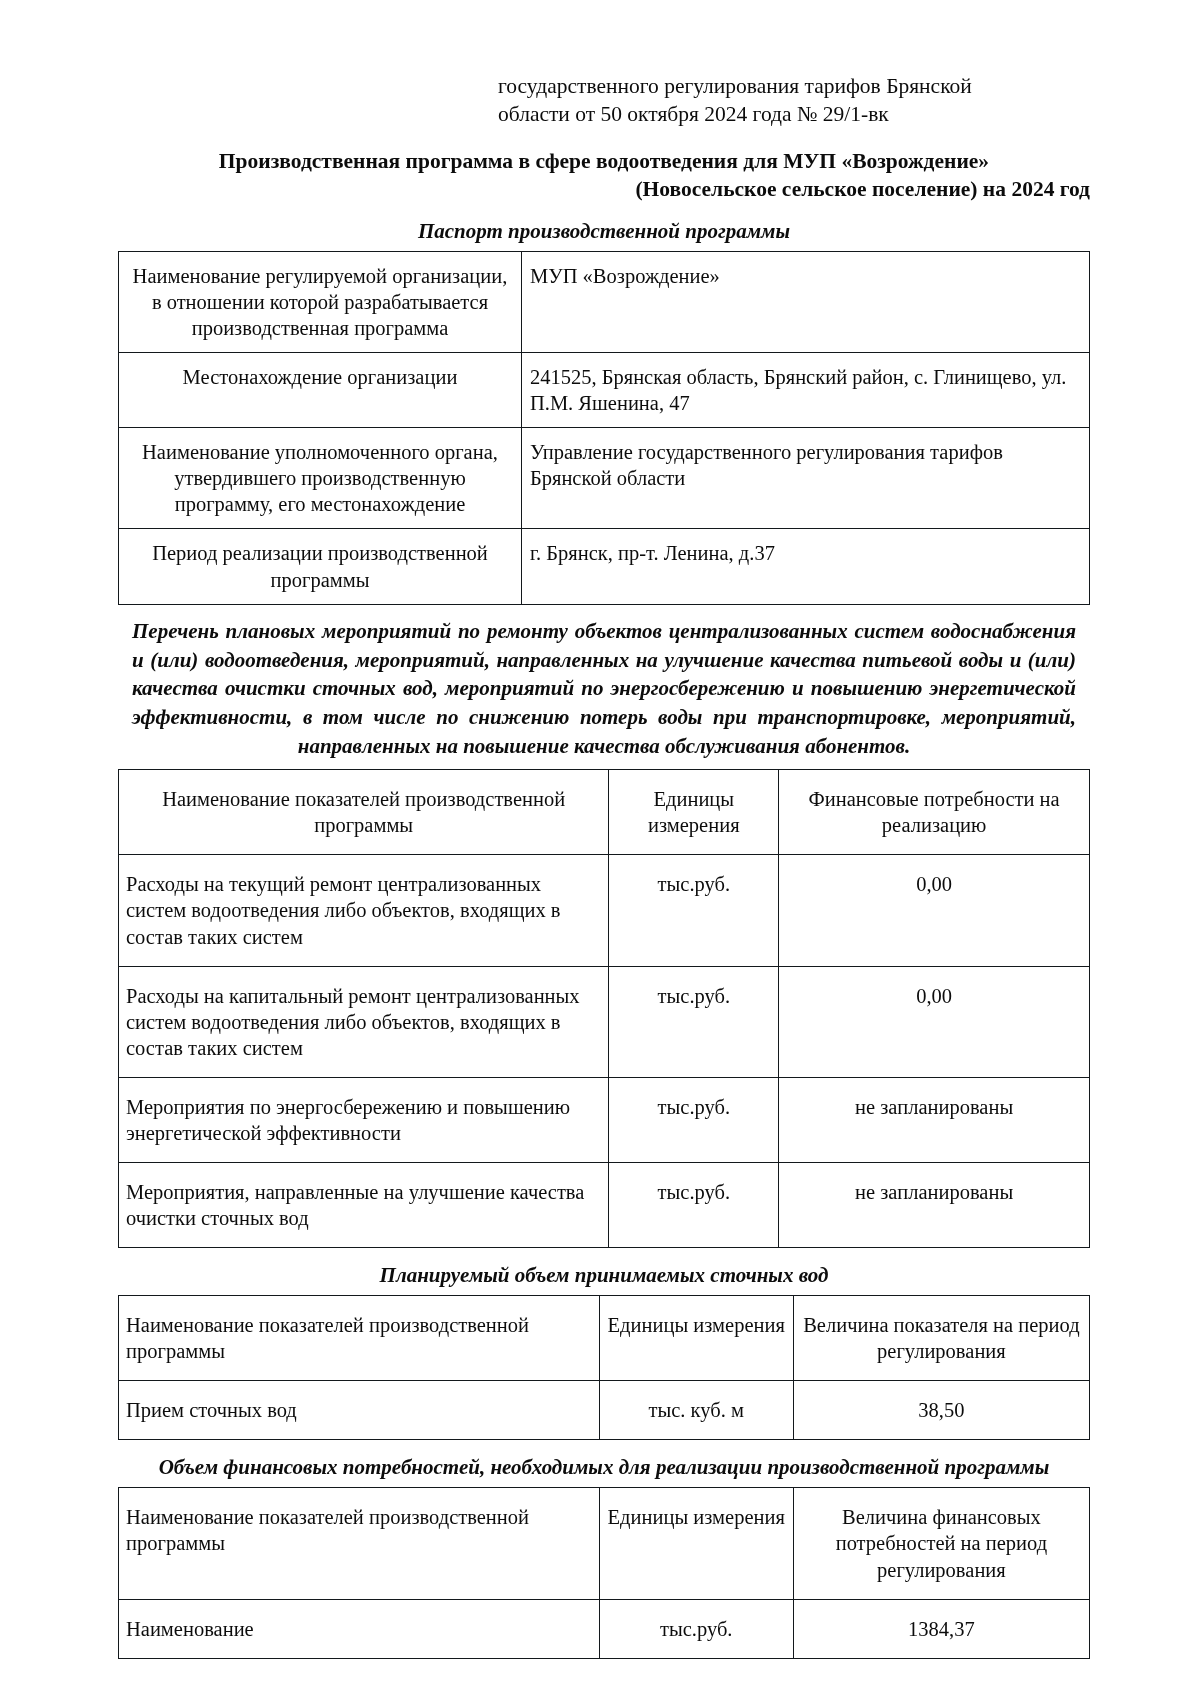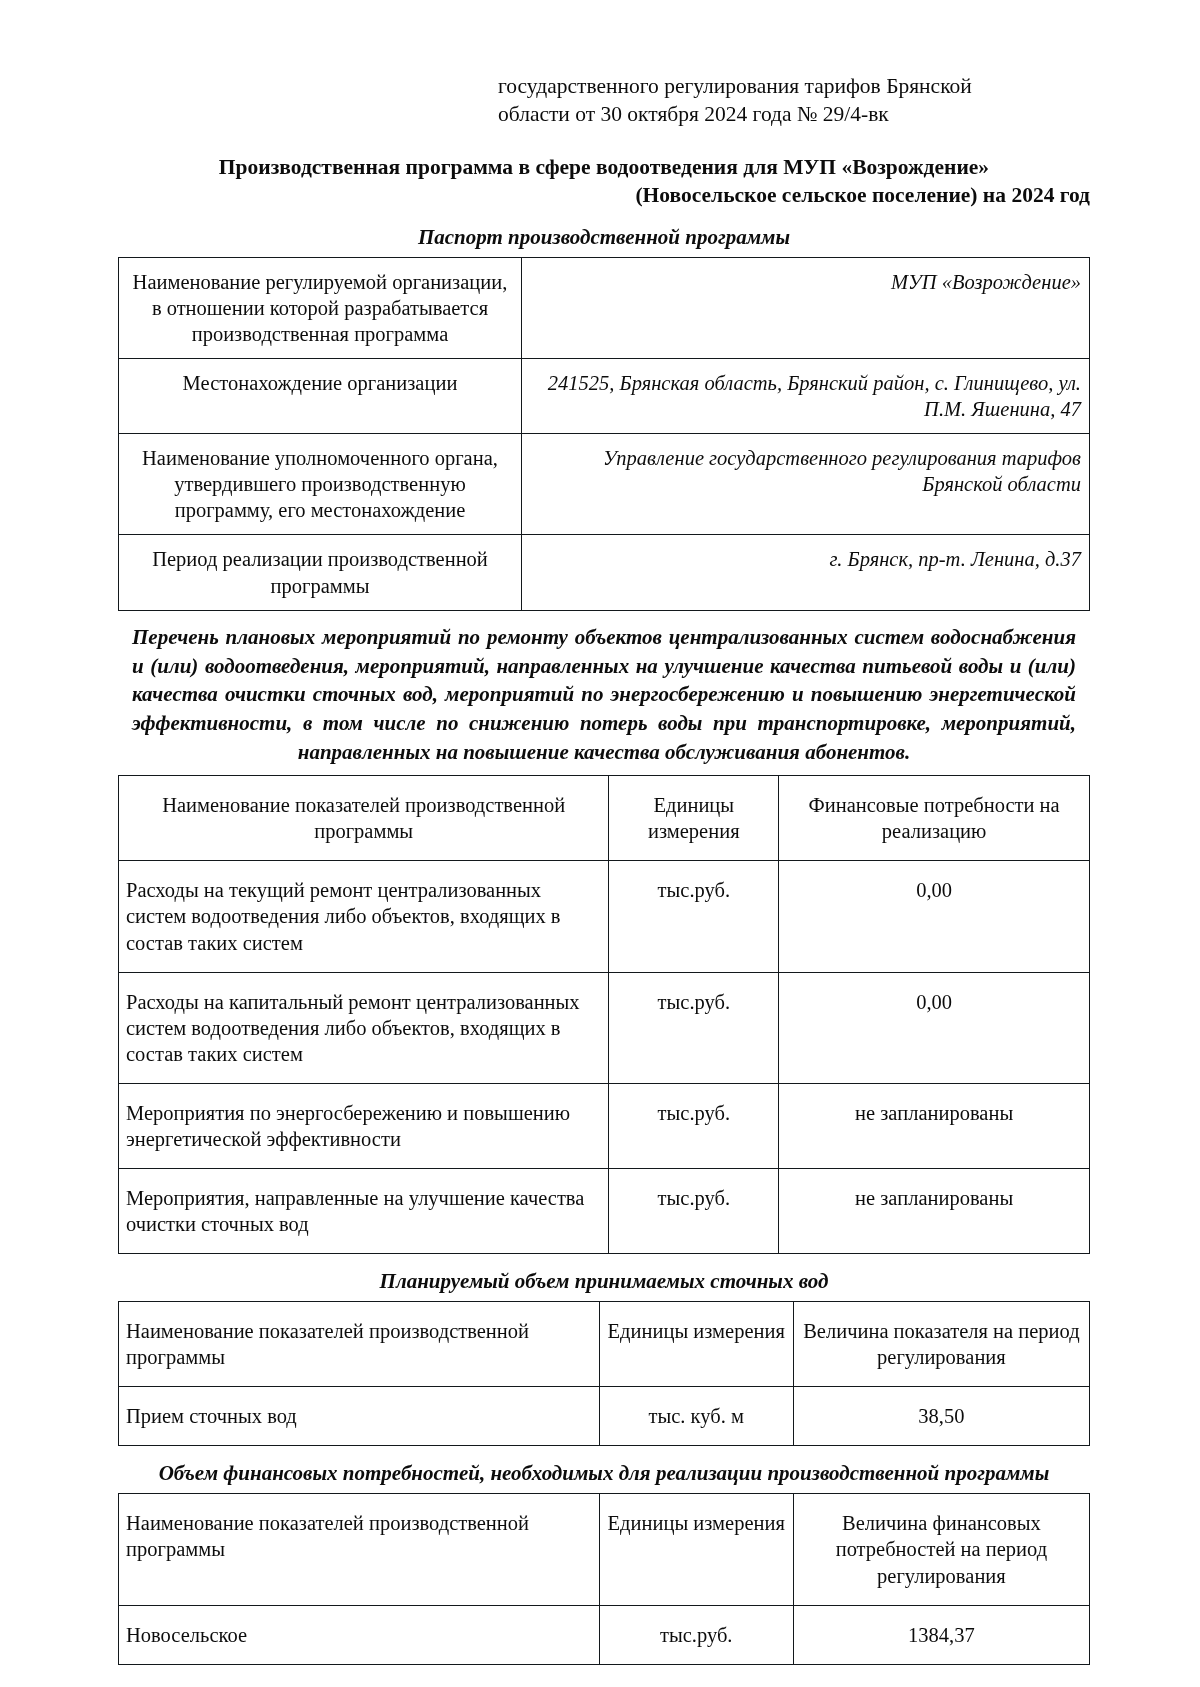--- a/index.html
+++ b/index.html
@@ -23,21 +23,21 @@
   }
 
   
   .appendix {
     margin-left: 380px;
     font-size: 21.5px;
     line-height: 1.32;
     text-align: left;
   }
   .doc-title {
-    margin-top: 24px;
+    margin-top: 18px;
     text-align: center;
     font-weight: bold;
     font-size: 21.5px;
     line-height: 1.33;
   }
   .doc-title .line2 { display: block; text-align: right; }
 
   .section-title {
     text-align: center;
     font-style: italic;
@@ -67,21 +67,21 @@
   }
   table td {
     border: 1.4px solid #13181c;
     padding: 16px 7px;
     vertical-align: top;
   }
   .c-center { text-align: center; }
 
   .t-passport td { padding: 11px 8px; }
   .t-passport .col1 { width: 41.5%; text-align: center; }
-  .t-passport .col2 { text-align: right; font-style: italic; }
+  .t-passport .col2 { text-align: left; }
 
   .t-measures .col1 { width: 50.5%; }
   .t-measures .col2 { width: 17.5%; text-align: center; }
   .t-measures .col3 { text-align: center; }
 
   .t-volume .col1 { width: 49.5%; }
   .t-volume .col2 { width: 20%; text-align: center; }
   .t-volume .col3 { text-align: center; }
 
   .t-fin .col1 { width: 49.5%; }
@@ -100,21 +100,21 @@
   }
   .tall td { height: 30px; }
 </style>
 </head>
 <body>
 
 <div class="page">
 
   <div class="appendix">
     <div>государственного регулирования тарифов Брянской</div>
-    <div>области от 30 октября 2024 года № 29/4-вк</div>
+    <div>области от 50 октября 2024 года № 29/1-вк</div>
   </div>
 
   <div class="doc-title">
     <span>Производственная программа в сфере водоотведения для МУП «Возрождение»</span>
     <span class="line2">(Новосельское сельское поселение) на 2024 год</span>
   </div>
 
   <div class="section-title">Паспорт производственной программы</div>
 
   <table class="t-passport">
@@ -190,21 +190,21 @@
   <div class="section-title left-ind">Объем финансовых потребностей, необходимых для реализации производственной программы</div>
 
   <table class="t-fin">
     <tbody>
       <tr class="tall">
         <td class="col1">Наименование показателей производственной программы</td>
         <td class="col2">Единицы измерения</td>
         <td class="col3">Величина финансовых потребностей на период регулирования</td>
       </tr>
       <tr>
-        <td class="col1">Новосельское</td>
+        <td class="col1">Наименование</td>
         <td class="col2">тыс.руб.</td>
         <td class="col3">1384,37</td>
       </tr>
     </tbody>
   </table>
 
 
 </div>
 
 </body></html>

